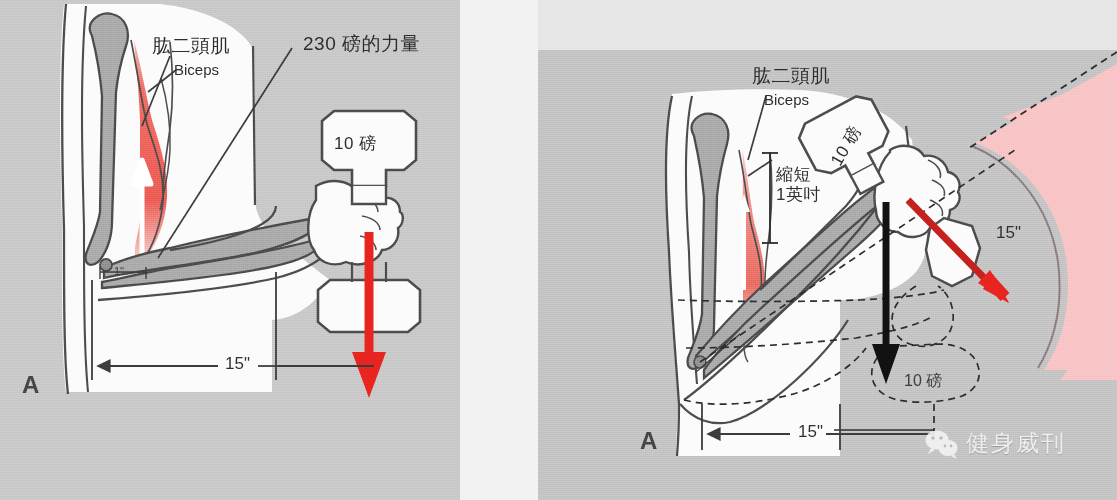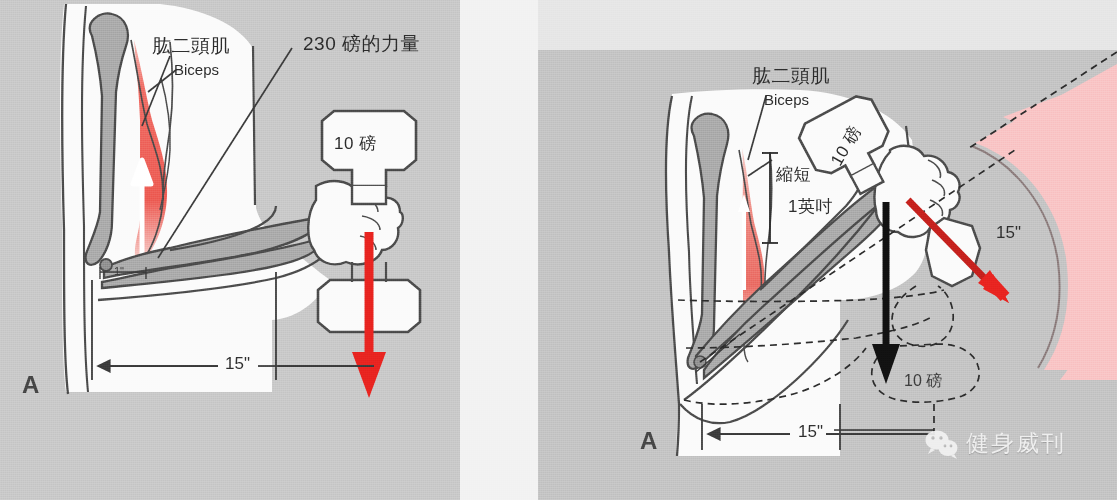--- a/index.html
+++ b/index.html
@@ -299,21 +299,21 @@
       <path d="M702,404 L702,450" stroke="#3a3a3a" stroke-width="1.8"></path>
       <path d="M840,404 L840,450" stroke="#3a3a3a" stroke-width="1.8"></path>
       <path d="M790,434 L708,434" stroke="#3a3a3a" stroke-width="1.8" marker-end="url(#arrowSmall2)"></path>
       <path d="M826,434 L934,434" stroke="#3a3a3a" stroke-width="1.8"></path>
     </g>
   </svg>
 
   <div class="lbl lbl-cn" style="left:752px;top:66px;">肱二頭肌</div>
   <div class="lbl lbl-en" style="left:764px;top:92px;">Biceps</div>
   <div class="lbl lbl-cn-sm" style="left:776px;top:166px;">縮短</div>
-  <div class="lbl lbl-cn-sm" style="left:776px;top:198px;margin-left:12px;">1英吋</div>
+  <div class="lbl lbl-cn-sm" style="left:776px;top:186px;">1英吋</div>
   <div class="lbl lbl-cn-sm lbl-rot" style="left:828px;top:160px;">10 磅</div>
   <div class="lbl lbl-num" style="left:996px;top:224px;">15"</div>
   <div class="lbl lbl-dash" style="left:904px;top:373px;">10 磅</div>
   <div class="lbl lbl-num" style="left:798px;top:423px;">15"</div>
   <div class="lbl lbl-panel" style="left:640px;top:428px;">A</div>
 
   <div class="wm" style="left:925px;top:428px;">
     <span style="display:inline-block;width:34px;height:30px;position:relative;">
       <svg viewBox="0 0 34 30" width="34" height="30">
         <ellipse cx="12" cy="11" rx="11.5" ry="9.5" fill="#f2f2f2"></ellipse>

